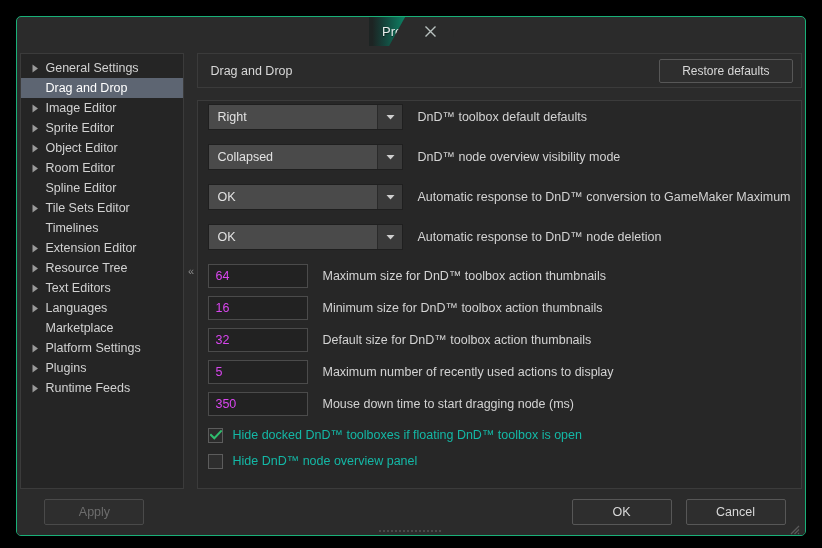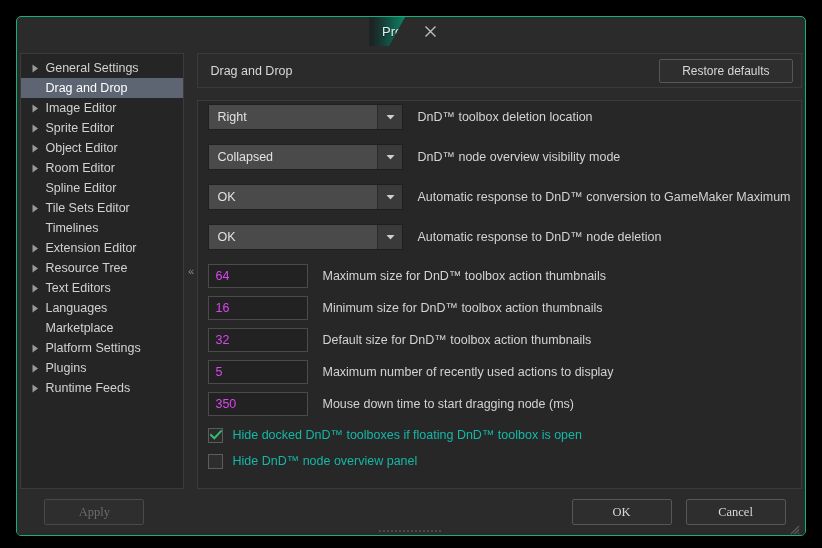--- a/index.html
+++ b/index.html
@@ -240,21 +240,21 @@
     padding: 0 8px;
     position: relative;
   }
   .btn {
     height: 26px;
     min-width: 100px;
     background: #2e2e2e;
     border: 1px solid #575757;
     color: #d8d8d8;
     font-size: 12.5px;
-    font-family: Liberation Serif, serif;
+    font-family: Liberation Sans, sans-serif;
     border-radius: 2px;
     cursor: pointer;
   }
   .btn.disabled { color: #6d6d6d; border-color: #4a4a4a; cursor: default; }
   .btn-apply { margin-left: 16px; }
   .footer-right { margin-left: auto; display: flex; gap: 14px; padding-right: 8px; }
 
   .resize-dots {
     position: absolute;
     left: 50%;
@@ -431,21 +431,21 @@
 
           <div class="row row-select">
             <div class="dropdown">
               <span class="dropdown-value">Right</span>
               <span class="dropdown-arrow">
                 <svg width="9" height="6" viewBox="0 0 9 6">
                     <path d="M0.5 1 L8.5 1 L4.5 5.5 Z" fill="#cfcfcf"></path>
                   </svg>
               </span>
             </div>
-            <span class="row-label">DnD™ toolbox deletion location</span>
+            <span class="row-label">DnD™ toolbox default defaults</span>
           </div>
 
           <div class="row row-select">
             <div class="dropdown">
               <span class="dropdown-value">Collapsed</span>
               <span class="dropdown-arrow">
                 <svg width="9" height="6" viewBox="0 0 9 6">
                     <path d="M0.5 1 L8.5 1 L4.5 5.5 Z" fill="#cfcfcf"></path>
                   </svg>
               </span>

